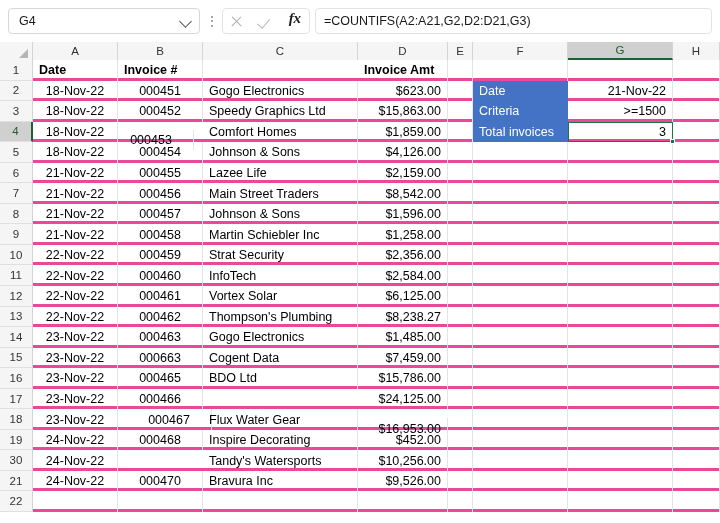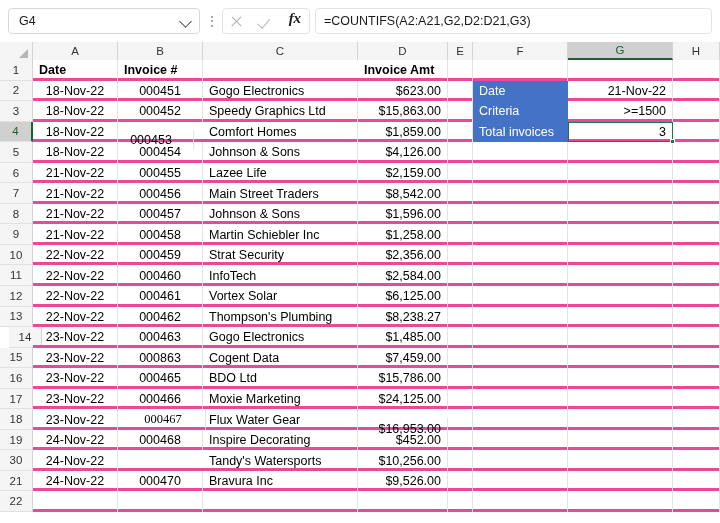--- a/index.html
+++ b/index.html
@@ -224,21 +224,21 @@
       <div class="rowh sel" style="height: 20.55px;">4</div>
       <div class="rowh" style="height: 20.55px;">5</div>
       <div class="rowh" style="height: 20.55px;">6</div>
       <div class="rowh" style="height: 20.55px;">7</div>
       <div class="rowh" style="height: 20.55px;">8</div>
       <div class="rowh" style="height: 20.55px;">9</div>
       <div class="rowh" style="height: 20.55px;">10</div>
       <div class="rowh" style="height: 20.55px;">11</div>
       <div class="rowh" style="height: 20.55px;">12</div>
       <div class="rowh" style="height: 20.55px;">13</div>
-      <div class="rowh" style="height: 20.55px; margin-left: 9px;">14</div>
+      <div class="rowh" style="height: 20.55px;">14</div>
       <div class="rowh" style="height: 20.55px;">15</div>
       <div class="rowh" style="height: 20.55px;">16</div>
       <div class="rowh" style="height: 20.55px;">17</div>
       <div class="rowh" style="height: 20.55px;">18</div>
       <div class="rowh" style="height: 20.55px;">19</div>
       <div class="rowh" style="height: 20.55px;">30</div>
       <div class="rowh" style="height: 20.55px;">21</div>
       <div class="rowh" style="height: 20.55px;">22</div>
     </div>
 
@@ -377,51 +377,50 @@
         <div class="cell ctr" style="left: 85px; width: 85px; height: 20.55px;">000463</div>
         <div class="cell lft" style="left: 170px; width: 155px; height: 20.55px;">Gogo Electronics</div>
         <div class="cell rgt" style="left: 325px; width: 90px; height: 20.55px;">$1,485.00</div>
         <div class="cell " style="left: 415px; width: 25px; height: 20.55px;"></div>
         <div class="cell " style="left: 440px; width: 95px; height: 20.55px;"></div>
         <div class="cell " style="left: 535px; width: 105px; height: 20.55px;"></div>
         <div class="cell " style="left: 640px; width: 47px; height: 20.55px;"></div>
       </div>
       <div class="row" style="height: 20.55px;">
         <div class="cell ctr" style="left: 0px; width: 85px; height: 20.55px;">23-Nov-22</div>
-        <div class="cell ctr" style="left: 85px; width: 85px; height: 20.55px;">000863</div>
+        <div class="cell ctr" style="left: 85px; width: 85px; height: 20.55px;">000663</div>
         <div class="cell lft" style="left: 170px; width: 155px; height: 20.55px;">Cogent Data</div>
         <div class="cell rgt" style="left: 325px; width: 90px; height: 20.55px;">$7,459.00</div>
         <div class="cell " style="left: 415px; width: 25px; height: 20.55px;"></div>
         <div class="cell " style="left: 440px; width: 95px; height: 20.55px;"></div>
         <div class="cell " style="left: 535px; width: 105px; height: 20.55px;"></div>
         <div class="cell " style="left: 640px; width: 47px; height: 20.55px;"></div>
       </div>
       <div class="row" style="height: 20.55px;">
         <div class="cell ctr" style="left: 0px; width: 85px; height: 20.55px;">23-Nov-22</div>
         <div class="cell ctr" style="left: 85px; width: 85px; height: 20.55px;">000465</div>
         <div class="cell lft" style="left: 170px; width: 155px; height: 20.55px;">BDO Ltd</div>
         <div class="cell rgt" style="left: 325px; width: 90px; height: 20.55px;">$15,786.00</div>
         <div class="cell " style="left: 415px; width: 25px; height: 20.55px;"></div>
         <div class="cell " style="left: 440px; width: 95px; height: 20.55px;"></div>
         <div class="cell " style="left: 535px; width: 105px; height: 20.55px;"></div>
         <div class="cell " style="left: 640px; width: 47px; height: 20.55px;"></div>
       </div>
       <div class="row" style="height: 20.55px;">
         <div class="cell ctr" style="left: 0px; width: 85px; height: 20.55px;">23-Nov-22</div>
         <div class="cell ctr" style="left: 85px; width: 85px; height: 20.55px;">000466</div>
-        <div class="cell lft" style="left: 170px; width: 155px; height: 20.55px;">Moxie Marketing</div>
         <div class="cell rgt" style="left: 325px; width: 90px; height: 20.55px;">$24,125.00</div>
         <div class="cell " style="left: 415px; width: 25px; height: 20.55px;"></div>
         <div class="cell " style="left: 440px; width: 95px; height: 20.55px;"></div>
         <div class="cell " style="left: 535px; width: 105px; height: 20.55px;"></div>
         <div class="cell " style="left: 640px; width: 47px; height: 20.55px;"></div>
       </div>
       <div class="row" style="height: 20.55px;">
         <div class="cell ctr" style="left: 0px; width: 85px; height: 20.55px;">23-Nov-22</div>
-        <div class="cell ctr" style="left: 88px; width: 85px; height: 20.55px; font-family: Liberation Serif, serif;">000467</div>
+        <div class="cell ctr" style="left: 94px; width: 85px; height: 20.55px;">000467</div>
         <div class="cell lft" style="left: 170px; width: 155px; height: 20.55px;">Flux Water Gear</div>
         <div class="cell rgt" style="left: 325px; width: 90px; height: 20.55px; margin-top: 9px;">$16,953.00</div>
         <div class="cell " style="left: 415px; width: 25px; height: 20.55px;"></div>
         <div class="cell " style="left: 440px; width: 95px; height: 20.55px;"></div>
         <div class="cell " style="left: 535px; width: 105px; height: 20.55px;"></div>
         <div class="cell " style="left: 640px; width: 47px; height: 20.55px;"></div>
       </div>
       <div class="row" style="height: 20.55px;">
         <div class="cell ctr" style="left: 0px; width: 85px; height: 20.55px;">24-Nov-22</div>
         <div class="cell ctr" style="left: 85px; width: 85px; height: 20.55px;">000468</div>

